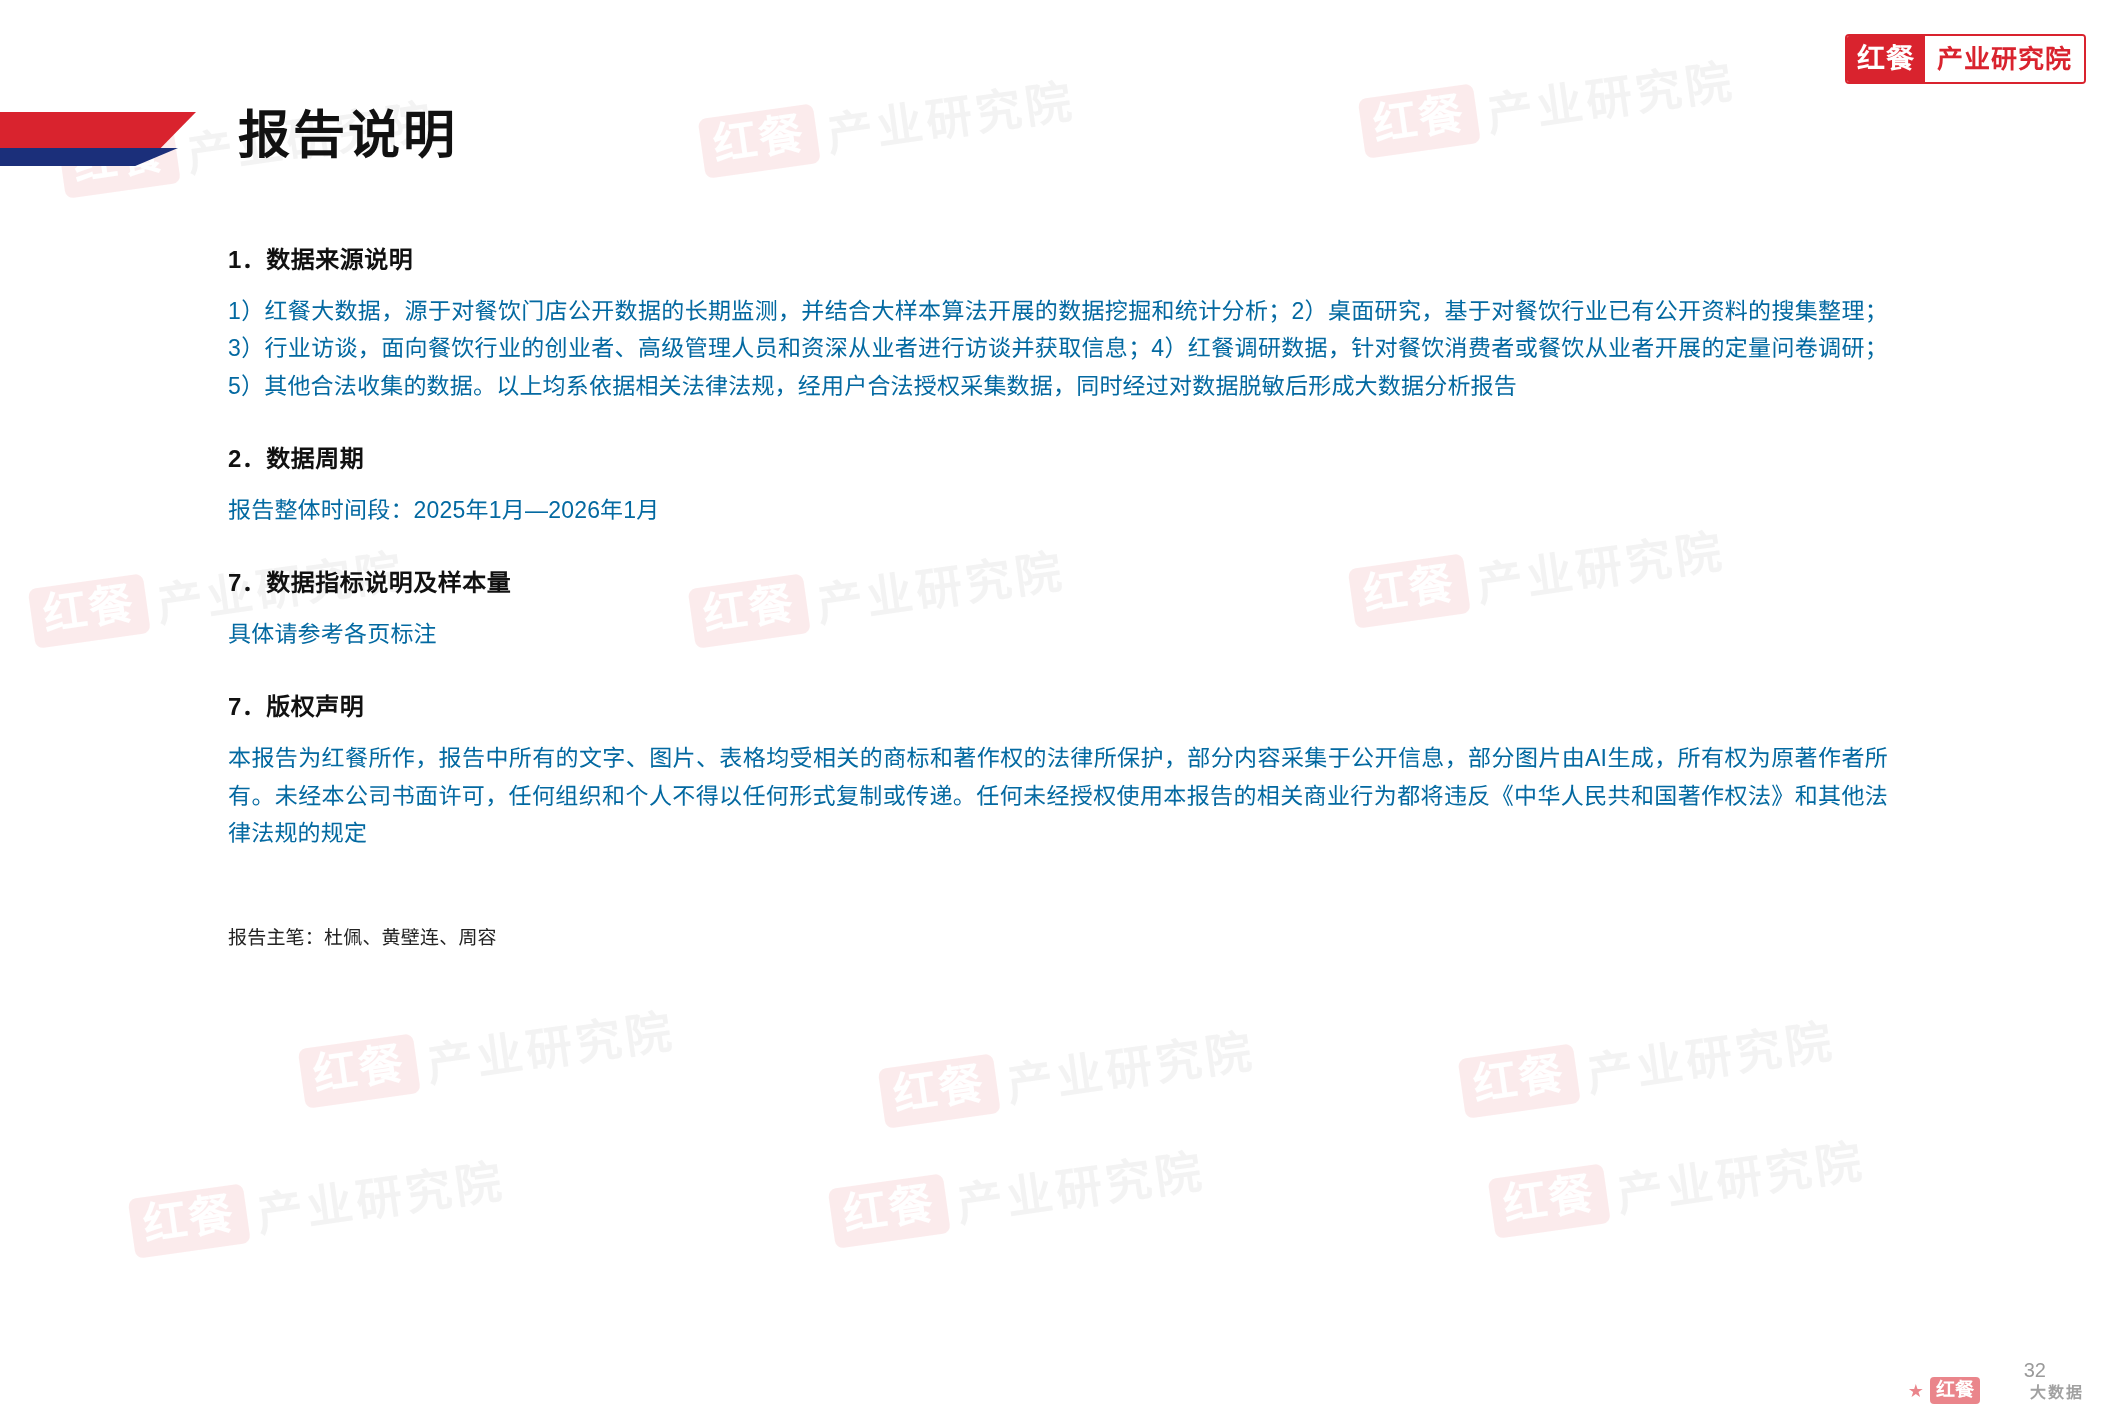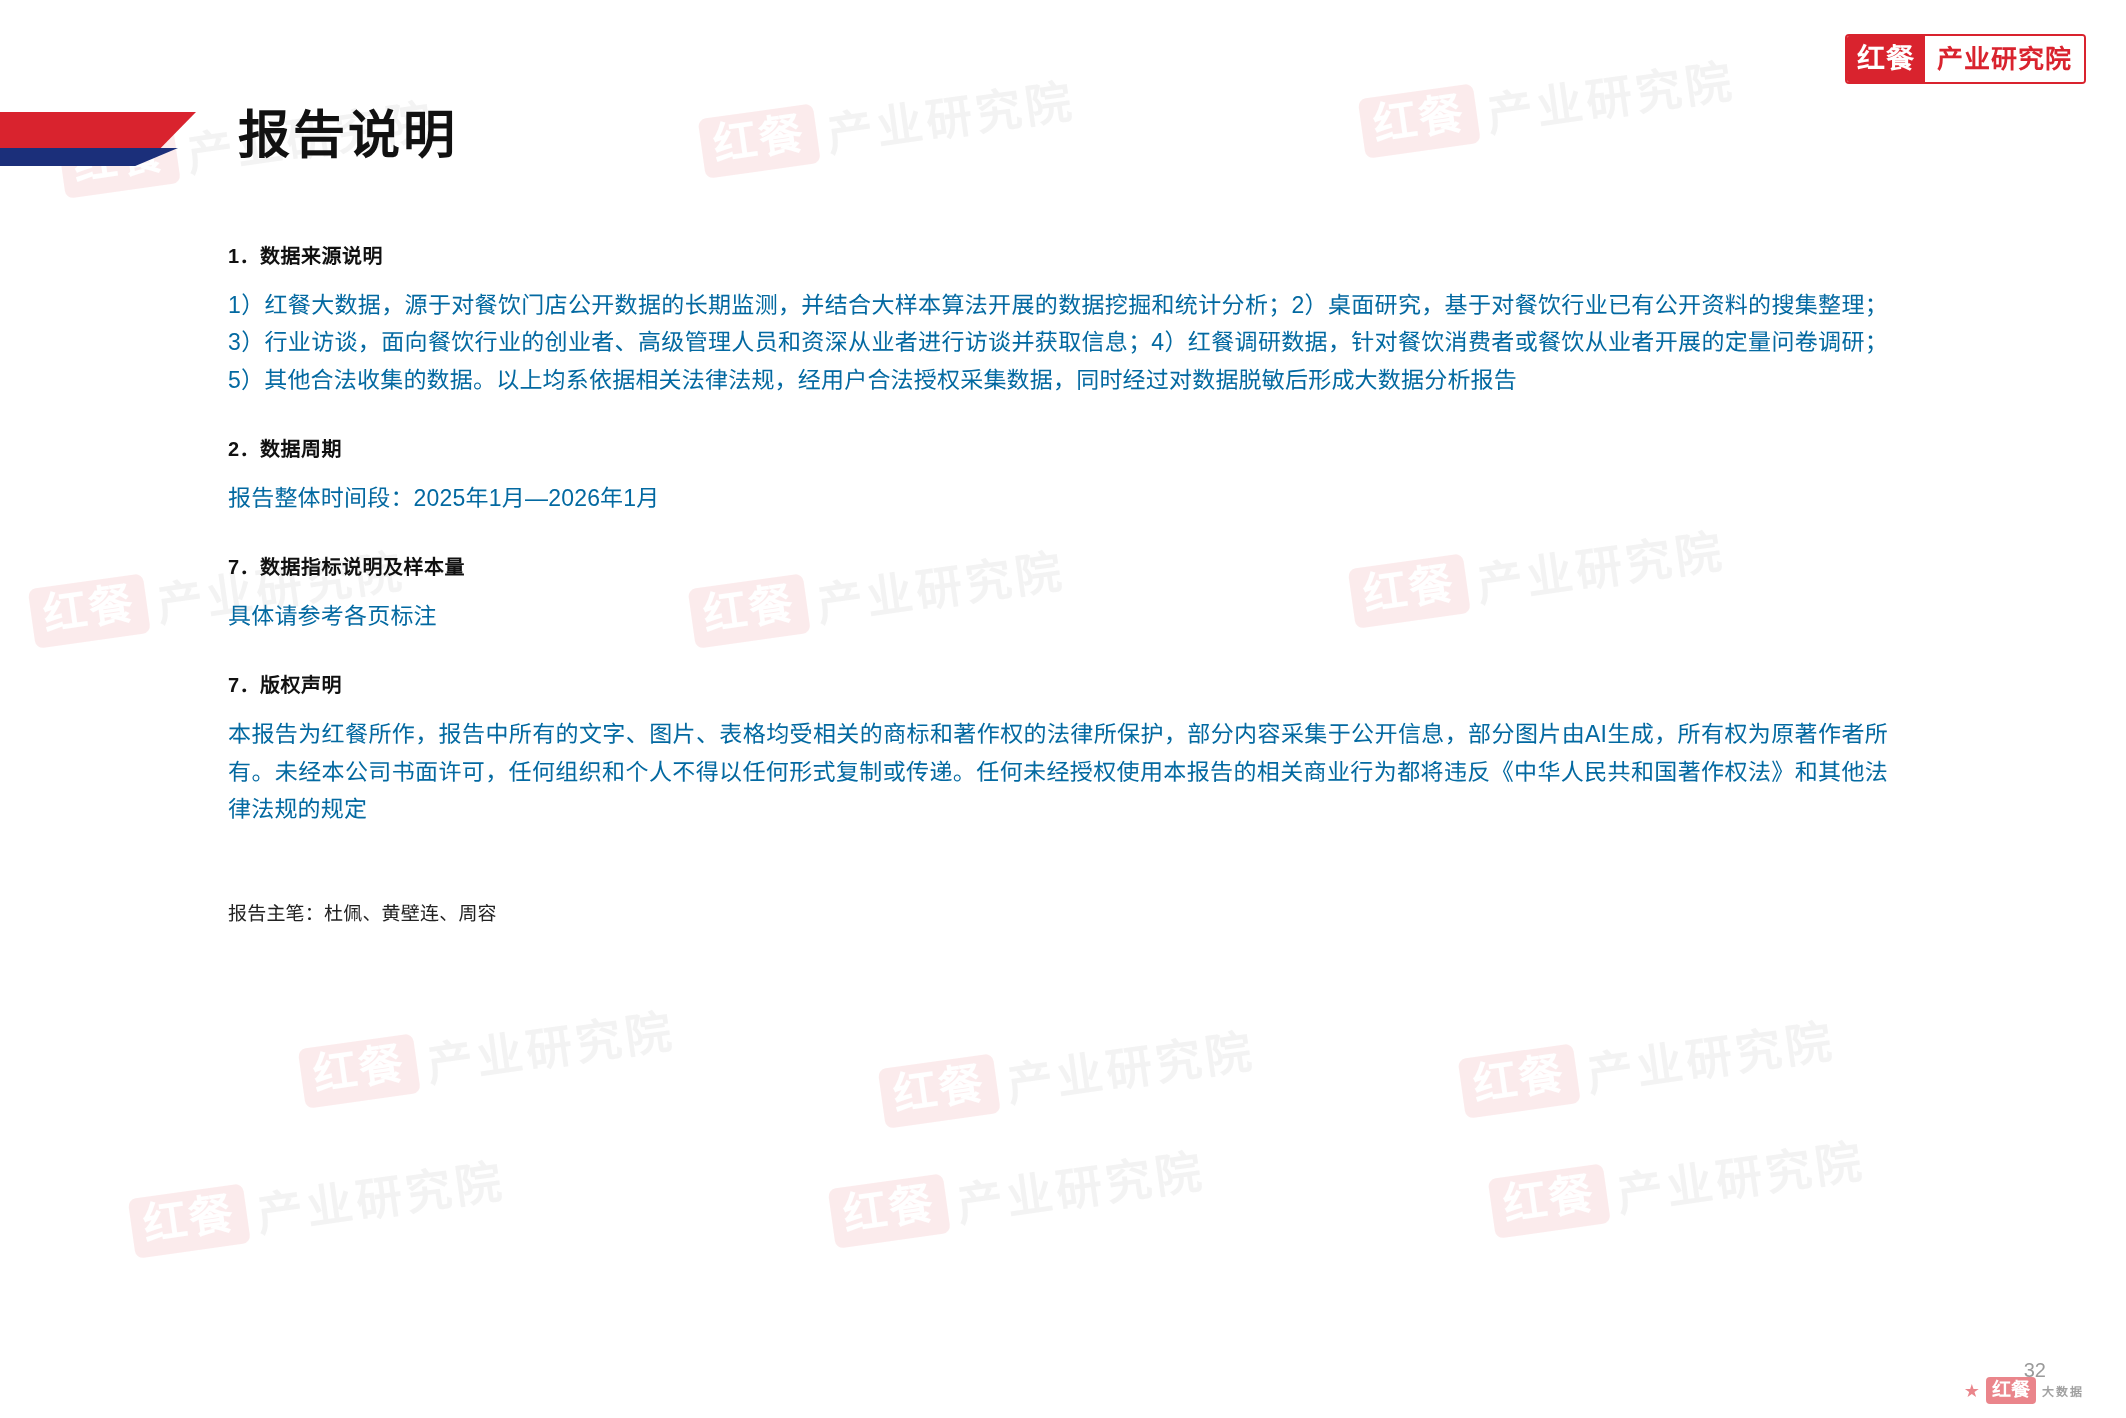--- a/index.html
+++ b/index.html
@@ -133,21 +133,21 @@
 
   
   .content {
     position: absolute;
     left: 228px;
     top: 240px;
     width: 1660px;
     z-index: 2;
   }
   .sec-heading {
-    font-size: 20px;
+    font-size: 24px;
     font-weight: 700;
     color: #111111;
     margin: 0 0 18px 0;
     letter-spacing: 0.5px;
   }
   .sec-body {
     font-size: 23px;
     line-height: 1.62;
     color: #0369a1;
     margin: 0 0 34px 0;
@@ -185,23 +185,24 @@
     background: #d9232e;
     color: #ffffff;
     font-size: 19px;
     font-weight: 700;
     padding: 3px 6px 5px 6px;
     border-radius: 4px;
     line-height: 1;
   }
   .footer-logo .fl-text {
     color: #555555;
-    font-size: 12px;
+    font-size: 16px;
     font-weight: 700;
     letter-spacing: 2px;
+    margin-left: 44px;
   }
   .footer-logo .fl-star {
     color: #d9232e;
     font-size: 18px;
     line-height: 1;
   }
 </style>
 </head>
 <body>
 

